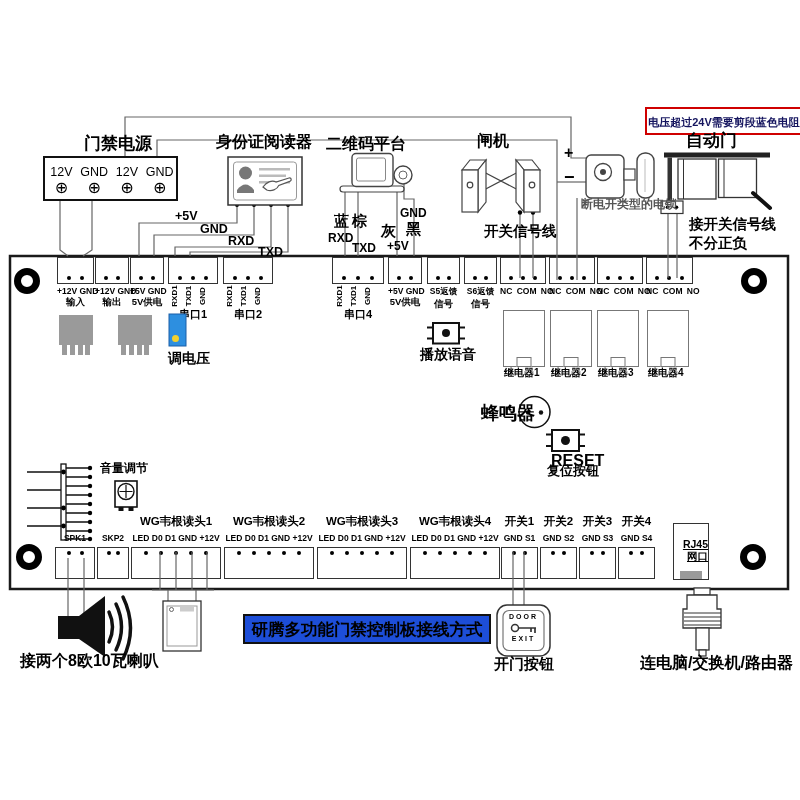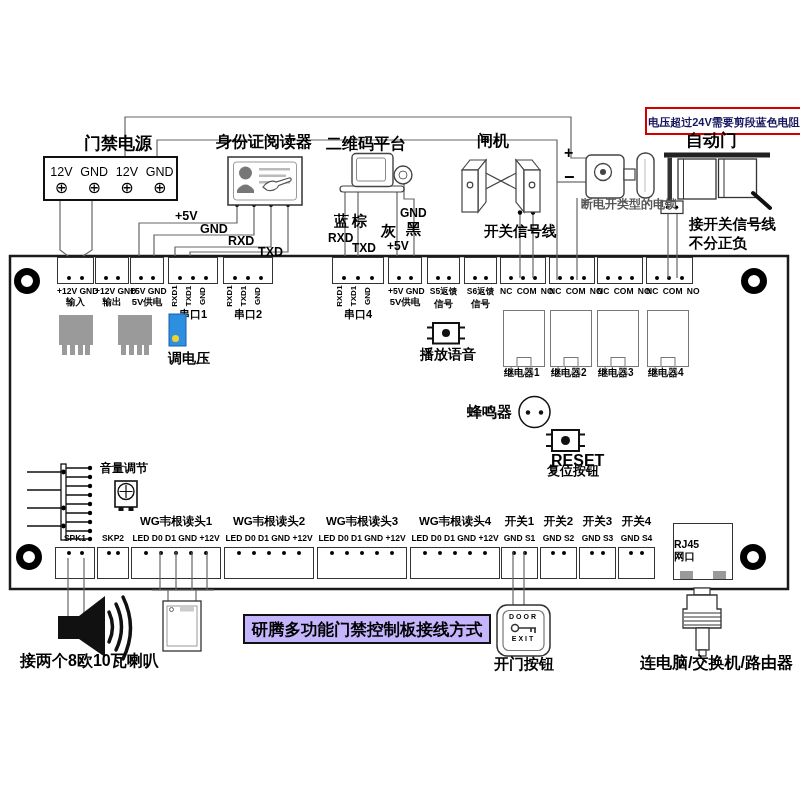--- a/index.html
+++ b/index.html
@@ -26,22 +26,22 @@
   .relay{position:absolute;background:#fff;border:1.2px solid #777;width:40px;height:55px;z-index:2;}
   .relay i{position:absolute;left:50%;bottom:-1px;transform:translateX(-50%);width:13px;height:8px;background:#fff;border:1px solid #777;display:block;}
   .conn{position:absolute;width:34px;height:30px;background:#9a9a9a;z-index:2;}
   .conn i{position:absolute;bottom:-10px;width:5px;height:10px;background:#9a9a9a;display:block;}
   .pwrbox{position:absolute;left:43px;top:156px;width:131px;height:41px;border:2px solid #111;background:#fff;display:flex;z-index:3;box-sizing:content-box;}
   .pwrcol{flex:1;text-align:center;}
   .pwl{font-size:12.5px;font-weight:normal;line-height:14px;margin-top:7px;}
   .pws{font-size:16px;line-height:17px;}
   .warn{position:absolute;left:645px;top:107px;width:152px;border:2.5px solid #cf0000;background:#fff;z-index:4;padding:3px 1px;text-align:center;}
   .warn span{font-size:11px;font-weight:bold;color:#14145e;white-space:nowrap;letter-spacing:0;}
-  .titlebox{position:absolute;left:243px;top:614px;width:244px;height:26px;border:2px solid #111;background:#c4b5fd;z-index:3;text-align:center;line-height:26px;font-size:16.5px;font-weight:bold;white-space:nowrap;}
-  .rjbox{position:absolute;left:673px;top:523px;width:60px;height:57px;border:1.5px solid #333;background:#fff;z-index:2;text-align:left;box-sizing:border-box;}
+  .titlebox{position:absolute;left:243px;top:614px;width:244px;height:26px;border:2px solid #111;background:#1d4ed8;z-index:3;text-align:center;line-height:26px;font-size:16.5px;font-weight:bold;white-space:nowrap;}
+  .rjbox{position:absolute;left:673px;top:523px;width:36px;height:57px;border:1.5px solid #333;background:#fff;z-index:2;text-align:right;box-sizing:border-box;text-decoration:underline;}
   .rjbox .r1{font-size:10.5px;font-weight:bold;margin-top:14px;}
   .rjbox .r2{font-size:10.5px;font-weight:bold;}
   .rjbox i{position:absolute;bottom:0;width:13px;height:8px;background:#9a9a9a;display:block;}
   .notes{position:absolute;left:145px;top:370px;z-index:3;}
   .notes div{font-size:16px;font-weight:bold;height:22.5px;white-space:nowrap;}
 </style>
 </head>
 <body>
 
 <div class="stage">
@@ -530,21 +530,21 @@
   <div class="lbl" style="left:689px;top:236px;font-size:14.5px">不分正负</div>
 
   <div class="lbl" style="left:168px;top:351px;font-size:14px">调电压</div>
   <div class="lbl" style="left:420px;top:347px;font-size:14px">播放语音</div>
   <div class="lbl" style="left:504px;top:368px;font-size:10px">继电器1</div>
   <div class="lbl" style="left:551px;top:368px;font-size:10px">继电器2</div>
   <div class="lbl" style="left:598px;top:368px;font-size:10px">继电器3</div>
   <div class="lbl" style="left:648px;top:368px;font-size:10px">继电器4</div>
 
 
-  <div class="lbl" style="left:467px;top:404px;font-size:15px">蜂鸣器</div>
+  <div class="lbl" style="left:481px;top:404px;font-size:18px">蜂鸣器</div>
   <div class="lbl" style="left:551px;top:453px;font-size:16px">RESET</div>
   <div class="lbl" style="left:547px;top:464px;font-size:13px">复位按钮</div>
   <div class="lbl" style="left:100px;top:462px;font-size:12px">音量调节</div>
 
   <div class="lbl" style="left:20px;top:653px;font-size:16px">接两个8欧10瓦喇叭</div>
   <div class="titlebox">研腾多功能门禁控制板接线方式</div>
   <div class="lbl" style="left:503px;top:613px;width:41px;text-align:center;font-size:7px;letter-spacing:2px">DOOR</div>
   <div class="lbl" style="left:503px;top:635px;width:41px;text-align:center;font-size:7px;letter-spacing:2px">EXIT</div>
   <div class="lbl" style="left:494px;top:656px;font-size:15px">开门按钮</div>
   <div class="lbl" style="left:640px;top:655px;font-size:16px">连电脑/交换机/路由器</div>

